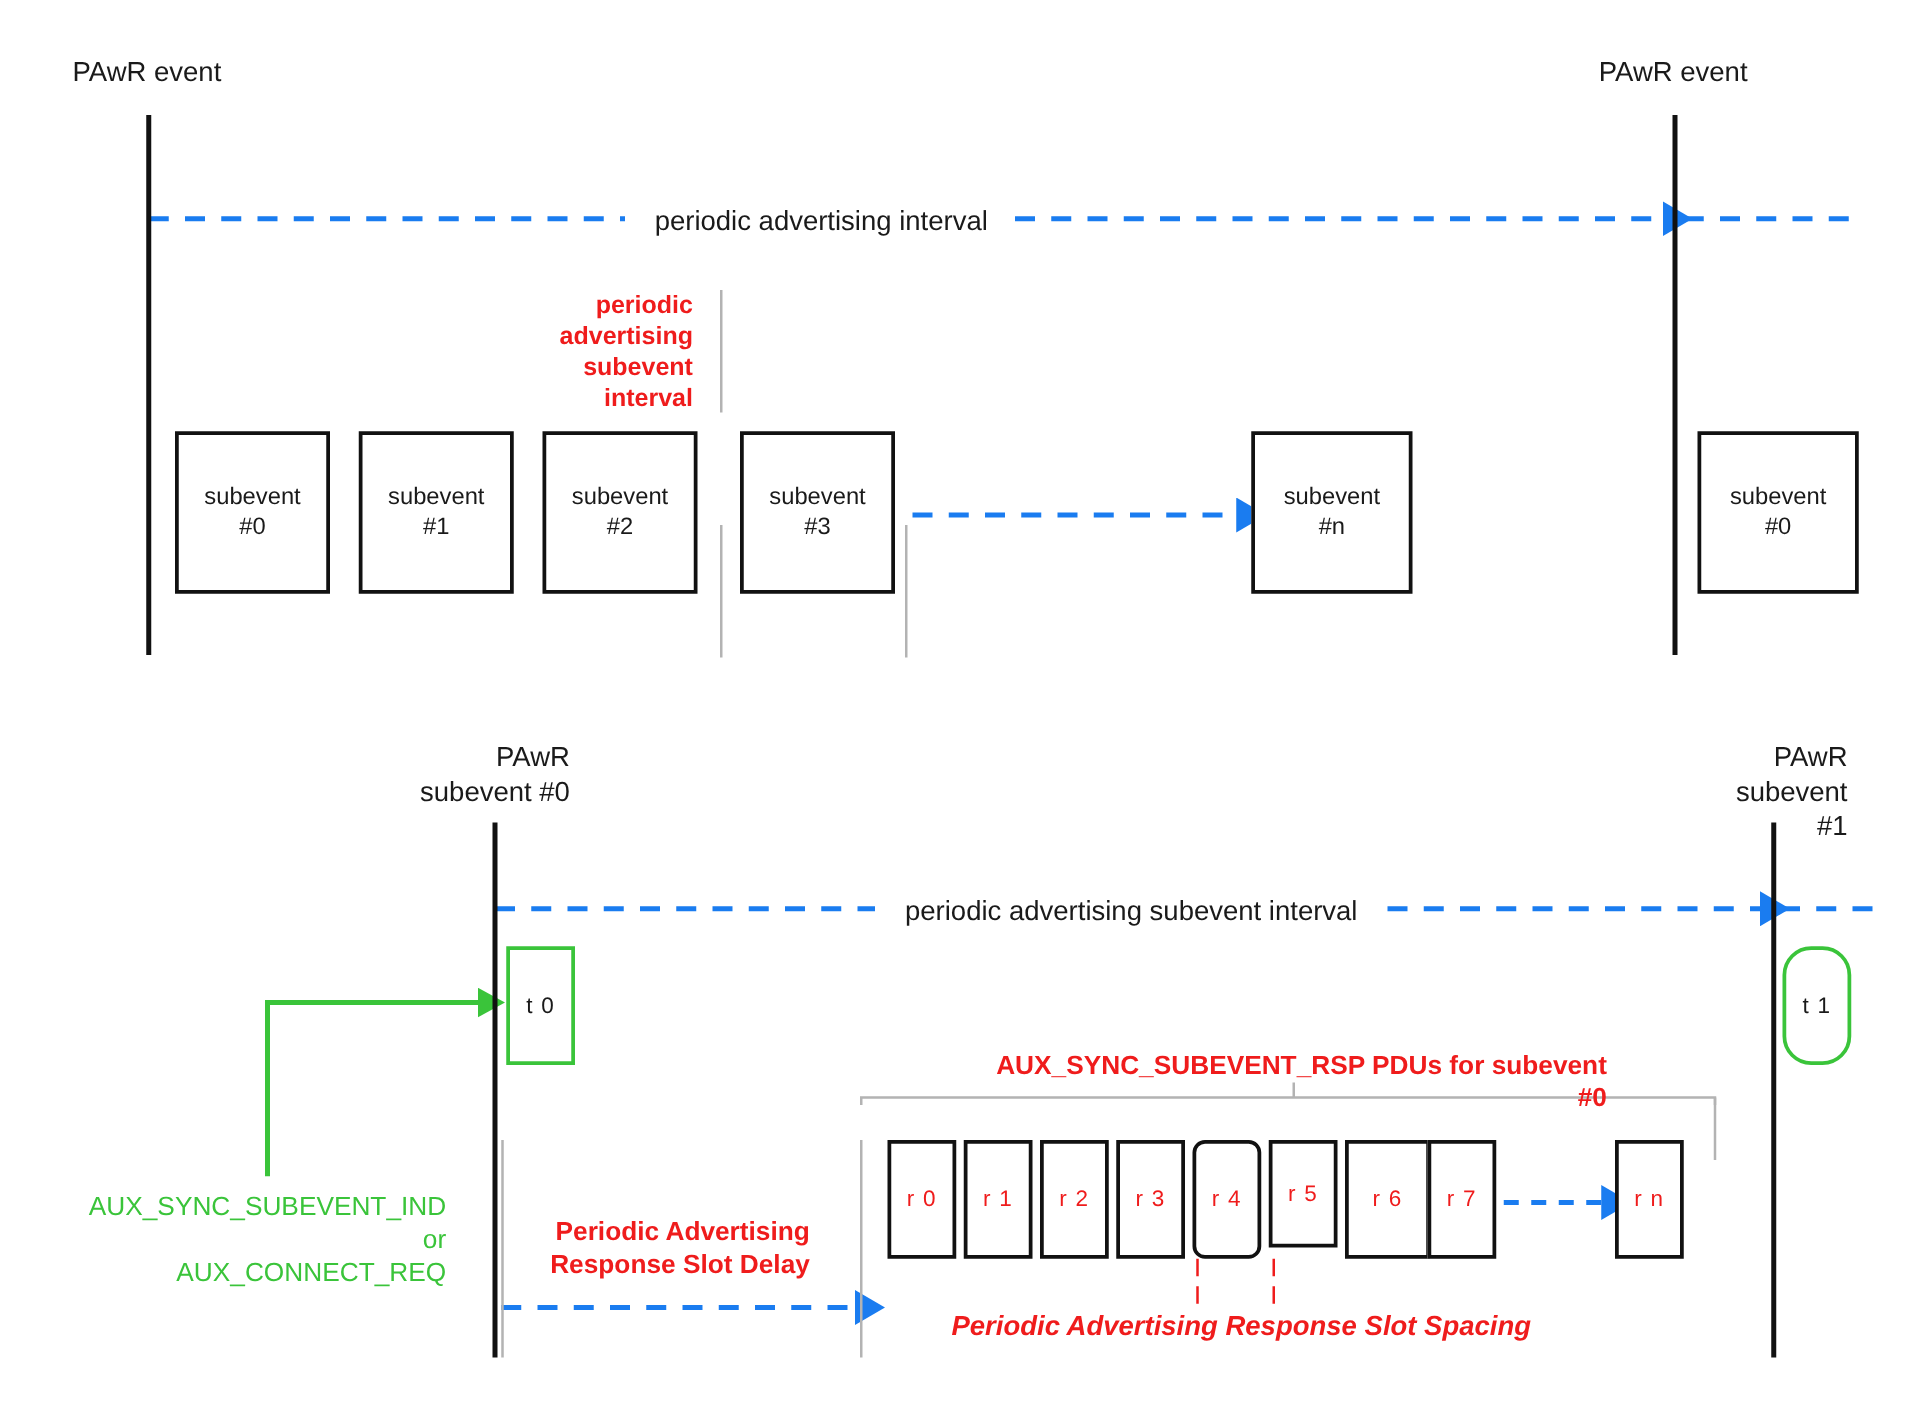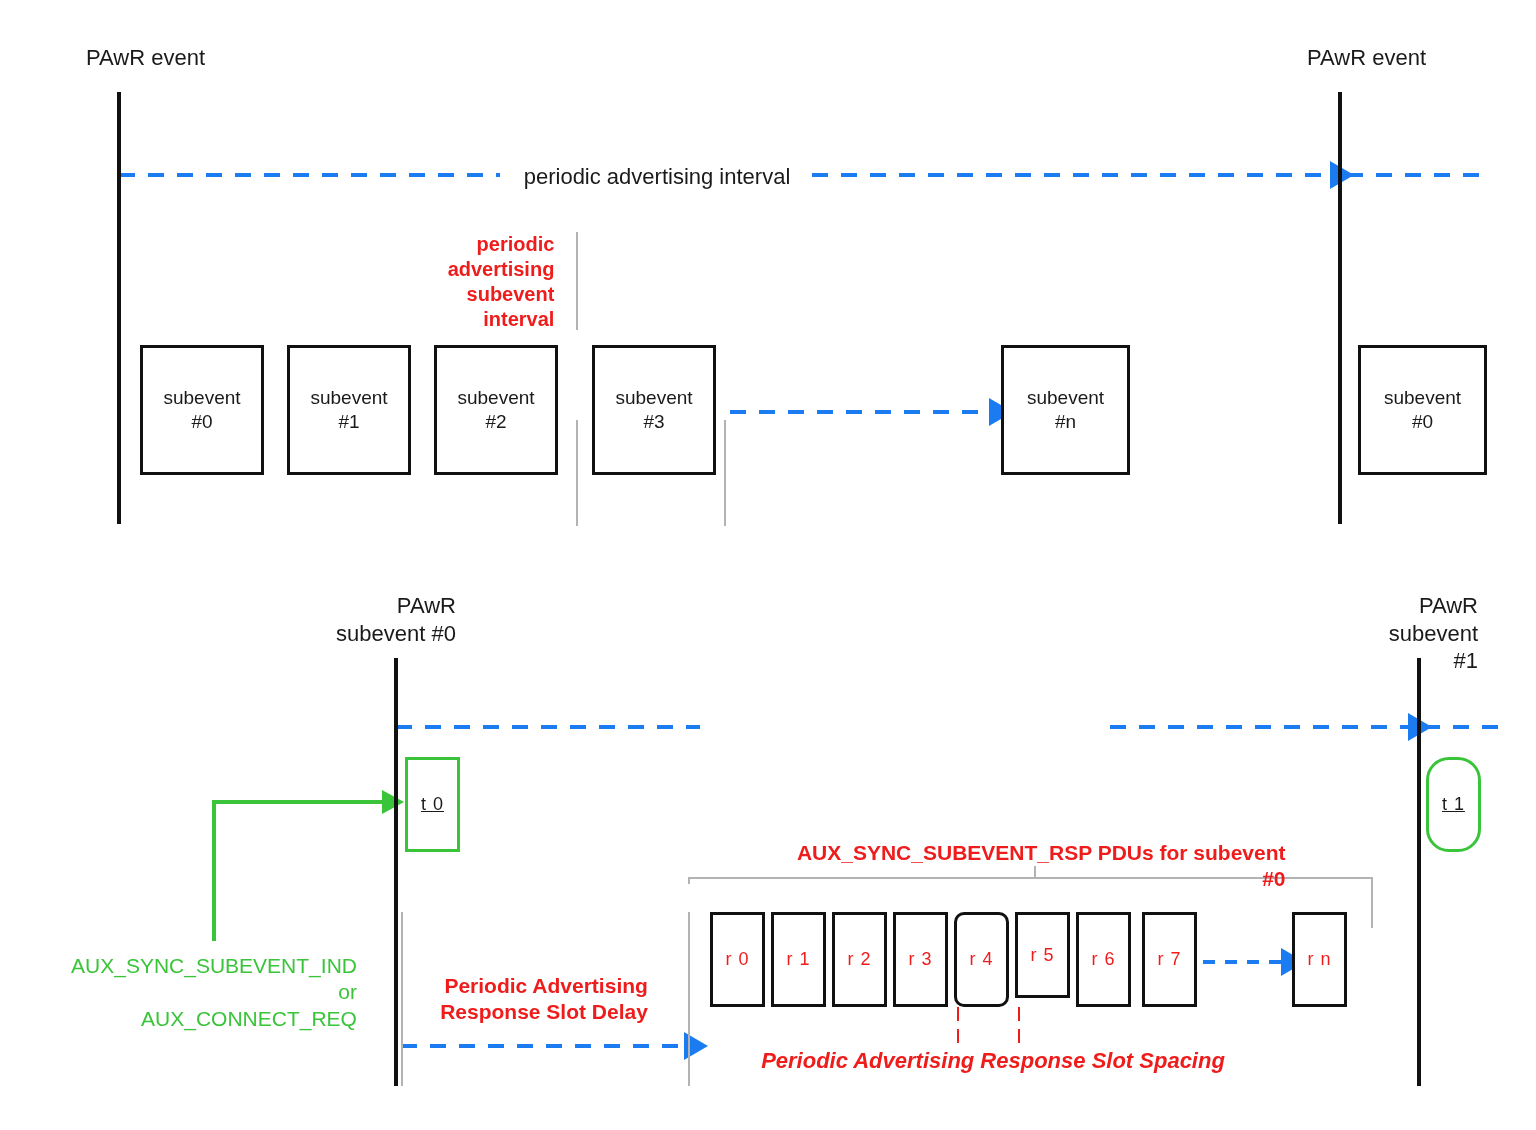--- a/index.html
+++ b/index.html
@@ -18,21 +18,20 @@
     overflow: hidden;
   }
 
   
   .lbl {
     position: absolute;
     font-family: "Liberation Sans", sans-serif;
     color: #1a1a1a;
     white-space: nowrap;
     line-height: 1.25;
-    margin-left: 28px;
   }
   .lbl-center {
     position: absolute;
     font-family: "Liberation Sans", sans-serif;
     color: #1a1a1a;
     text-align: right;
     line-height: 1.25;
     transform: translateX(-50%);
   }
   .red   { color: #ef1c1c; }
@@ -86,21 +85,20 @@
     position: absolute;
     border: 3px solid #3ac43a;
     background: #ffffff;
     display: flex;
     align-items: center;
     justify-content: center;
     font-size: 18px;
     color: #1a1a1a;
     box-sizing: border-box;
     letter-spacing: 1px;
-    text-decoration: underline;
   }
 
   svg.overlay {
     position: absolute;
     left: 0;
     top: 0;
     width: 1536px;
     height: 1130px;
     pointer-events: none;
   }
@@ -217,20 +215,21 @@
     <div>subevent #0</div>
   </div>
   <div class="vline" style="left:394px; top:658px; height:428px;"></div>
 
   <div class="lbl-center" style="left:1420px; top:592px; font-size:22px;">
     <div>PAwR</div>
     <div>subevent #1</div>
   </div>
   <div class="vline" style="left:1417px; top:658px; height:428px;"></div>
 
+  <div class="lbl-center" style="left:905px; top:715px; font-size:22px;">periodic advertising subevent interval</div>
 
   <div class="tbox" style="left:405px; top:757px; width:55px; height:95px;">t 0</div>
   <div class="tbox" style="left:1426px; top:757px; width:55px; height:95px;border-radius:23px;">t 1</div>
 
   <div class="lbl-center green" style="left:214px; top:953px; font-size:21px;">
     <div>AUX_SYNC_SUBEVENT_IND</div>
     <div>or</div>
     <div>AUX_CONNECT_REQ</div>
   </div>
 
@@ -243,21 +242,21 @@
   </div>
 
   <div class="lbl-center red bold" style="left:1035px; top:840px; font-size:21px;">AUX_SYNC_SUBEVENT_RSP PDUs for subevent #0</div>
 
   <div class="rbox" style="left:710px; top:912px; width:55px; height:95px;">r 0</div>
   <div class="rbox" style="left:771px; top:912px; width:55px; height:95px;">r 1</div>
   <div class="rbox" style="left:832px; top:912px; width:55px; height:95px;">r 2</div>
   <div class="rbox" style="left:893px; top:912px; width:55px; height:95px;">r 3</div>
   <div class="rbox" style="left:954px; top:912px; width:55px; height:95px;border-radius:10px;">r 4</div>
   <div class="rbox" style="left:1015px; top:912px; width:55px; height:86px;">r 5</div>
-  <div class="rbox" style="left:1076px; top:912px; width:55px; height:95px;">r 6</div>
+  <div class="rbox" style="left:1076px; top:912px; width:68px; height:95px;">r 6</div>
   <div class="rbox" style="left:1142px; top:912px; width:55px; height:95px;">r 7</div>
   <div class="rbox" style="left:1292px; top:912px; width:55px; height:95px;">r n</div>
 
   <div class="vtick-red" style="left:957px; top:1007px; height:14px;"></div>
   <div class="vtick-red" style="left:957px; top:1029px; height:14px;"></div>
   <div class="vtick-red" style="left:1018px; top:1007px; height:14px;"></div>
   <div class="vtick-red" style="left:1018px; top:1029px; height:14px;"></div>
 
   <div class="lbl-center red bold" style="left:993px; top:1047px; font-size:22px;font-style:italic;">Periodic Advertising Response Slot Spacing</div>
 

